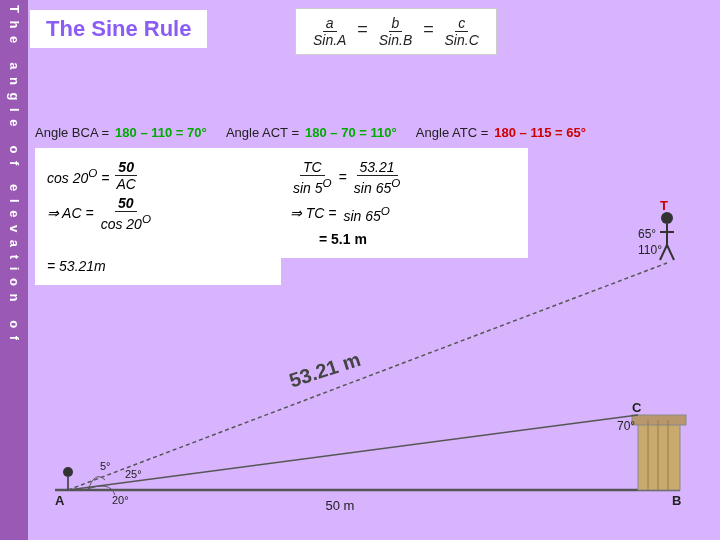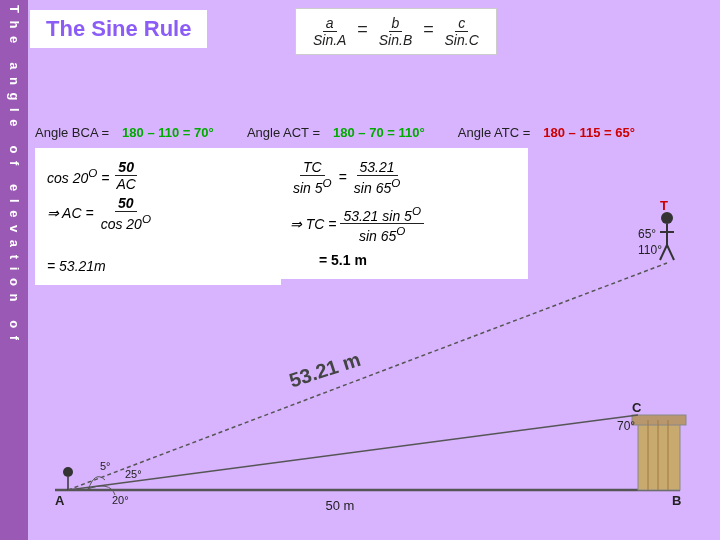--- a/index.html
+++ b/index.html
@@ -65,21 +65,21 @@
 
     
     .angle-row {
       position: absolute;
       top: 125px;
       left: 35px;
       right: 10px;
       font-size: 13px;
       color: #222;
       display: flex;
-      gap: 13px;
+      gap: 6px;
       align-items: baseline;
     }
     .angle-calc {
       color: #00aa00;
       font-weight: bold;
     }
 
     
     .math-box-left {
       position: absolute;
@@ -216,21 +216,20 @@
     </span>
     <span>=</span>
     <span class="mfrac">
       <span class="mnum">53.21</span>
       <span class="mden italic">sin 65<sup>O</sup></span>
     </span>
   </div>
   <div class="math-line" style="margin-top:8px;">
     <span class="italic">⇒ <i>TC</i> =</span>
     <span class="mfrac">
-      <span class="mnum italic">53.21 sin 5<sup>O</sup></span>
       <span class="mden italic">sin 65<sup>O</sup></span>
     </span>
   </div>
   <div class="math-line" style="margin-top:8px; font-weight:bold;margin-left:29px;">
     <span>= 5.1 m</span>
   </div>
 </div>
 
 <div class="diagonal-label" style="left: 290px; top: 370px;">
   <span>53.21 m</span>

